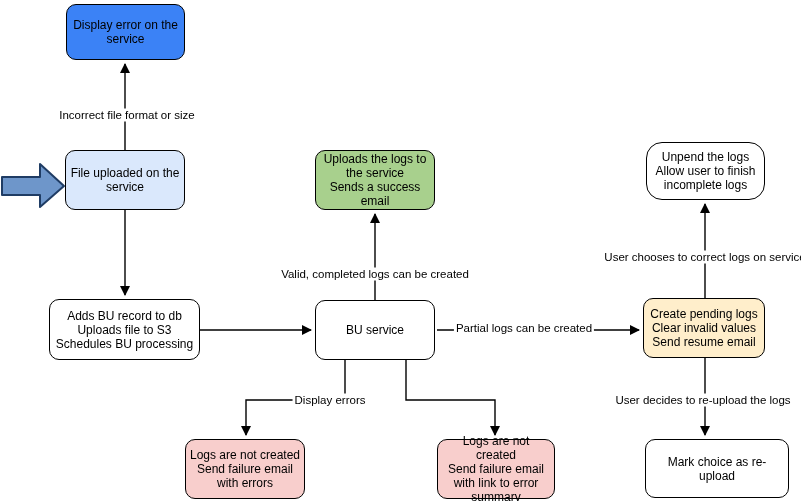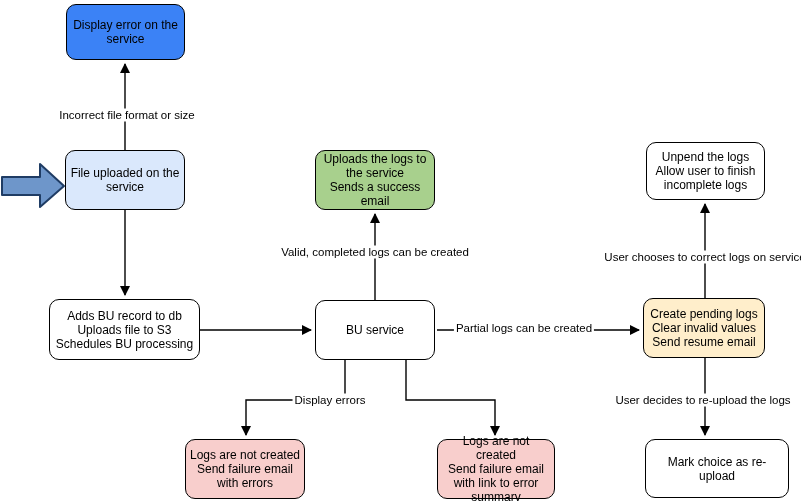--- a/index.html
+++ b/index.html
@@ -53,21 +53,21 @@
   #n-bu-service         { left: 315px; top: 300px; width: 120px; height: 60px; }
   #n-logs-not-created-errors  { left: 185px; top: 439px; width: 120px; height: 60px; }
   #n-logs-not-created-summary { left: 437px; top: 439px; width: 118px; height: 60px; }
   #n-create-pending     { left: 643px; top: 298px; width: 122px; height: 60px; }
   #n-unpend-logs        { left: 646px; top: 142px; width: 119px; height: 58px; }
   #n-mark-reupload      { left: 645px; top: 439px; width: 144px; height: 59px; }
 
   
   #l-incorrect-format { left: 127px; top: 115px; }
   #l-correct-format   { left: 127px; top: 263px; }
-  #l-valid-logs       { left: 375px; top: 252px; }
+  #l-valid-logs       { left: 375px; top: 274px; }
   #l-partial-logs     { left: 524px; top: 328px; }
   #l-template-errors  { left: 330px; top: 400px; }
   #l-important-field-errors { left: 448px; top: 399px; }
   #l-user-corrects    { left: 705px; top: 257px; }
   #l-user-reuploads   { left: 703px; top: 400px; }
 </style>
 </head>
 <body>
 
 <div id="canvas">
@@ -115,21 +115,21 @@
 
   <div class="node" id="n-logs-not-created-summary" style="background: rgb(248, 206, 204);">Logs are not created
 Send failure email
 with link to error
 summary</div>
 
   <div class="node" id="n-create-pending" style="background: rgb(255, 238, 203);">Create pending logs
 Clear invalid values
 Send resume email</div>
 
-  <div class="node" id="n-unpend-logs" style="background: rgb(255, 255, 255);">Unpend the logs
+  <div class="node" id="n-unpend-logs" style="background: rgb(255, 255, 255); border-radius: 16px;">Unpend the logs
 Allow user to finish
 incomplete logs</div>
 
   <div class="node" id="n-mark-reupload" style="background: rgb(255, 255, 255);">Mark choice as re-
 upload</div>
 
   <div class="edge-label nowrap" id="l-incorrect-format">Incorrect file format or size</div>
   <div class="edge-label nowrap" id="l-valid-logs">Valid, completed logs can be created</div>
   <div class="edge-label nowrap" id="l-partial-logs">Partial logs can be created</div>
   <div class="edge-label nowrap" id="l-template-errors">Display errors</div>

